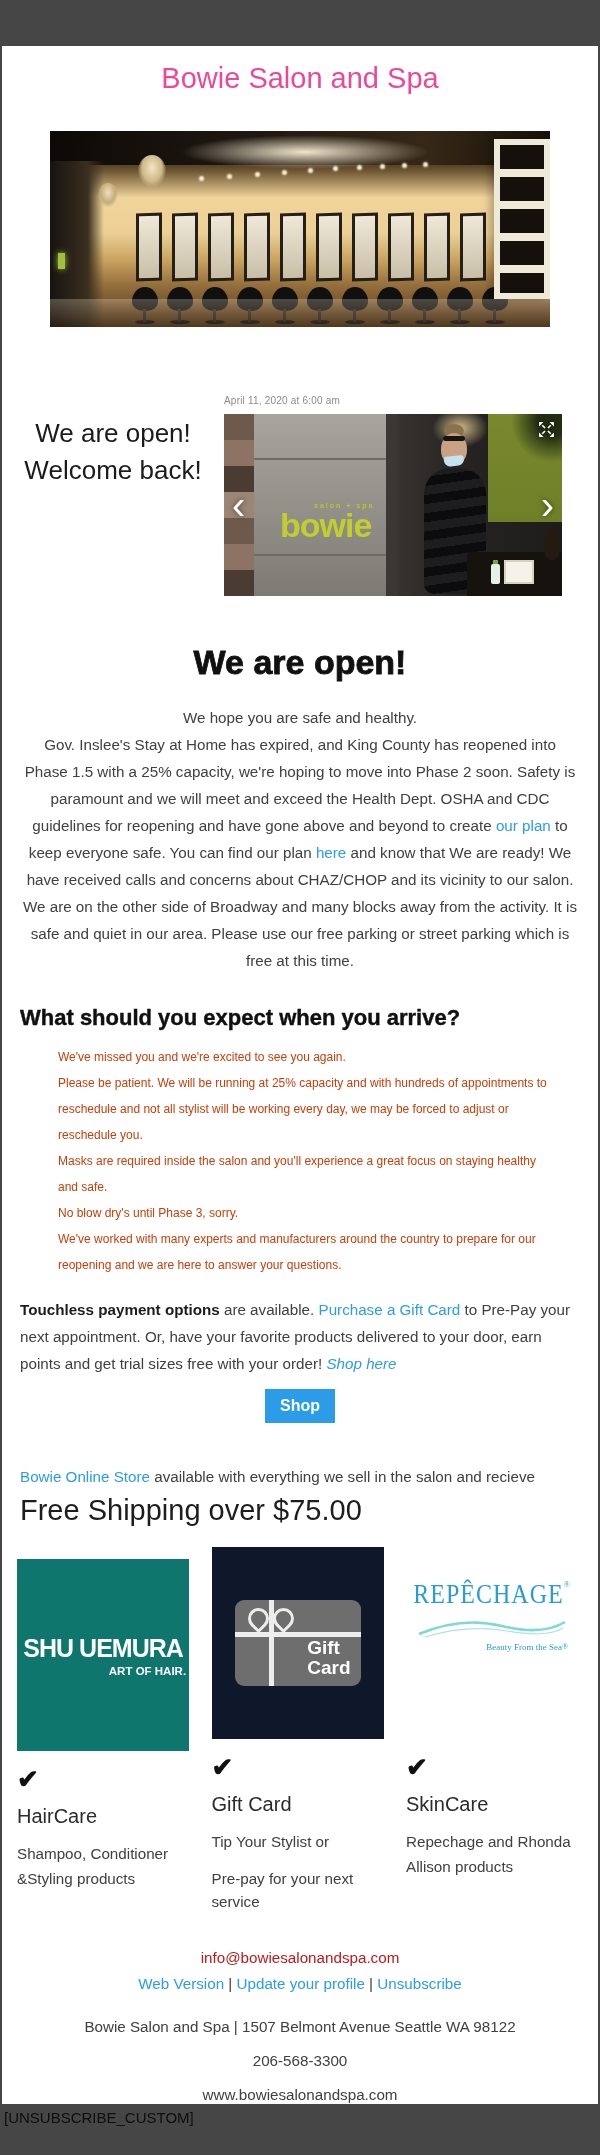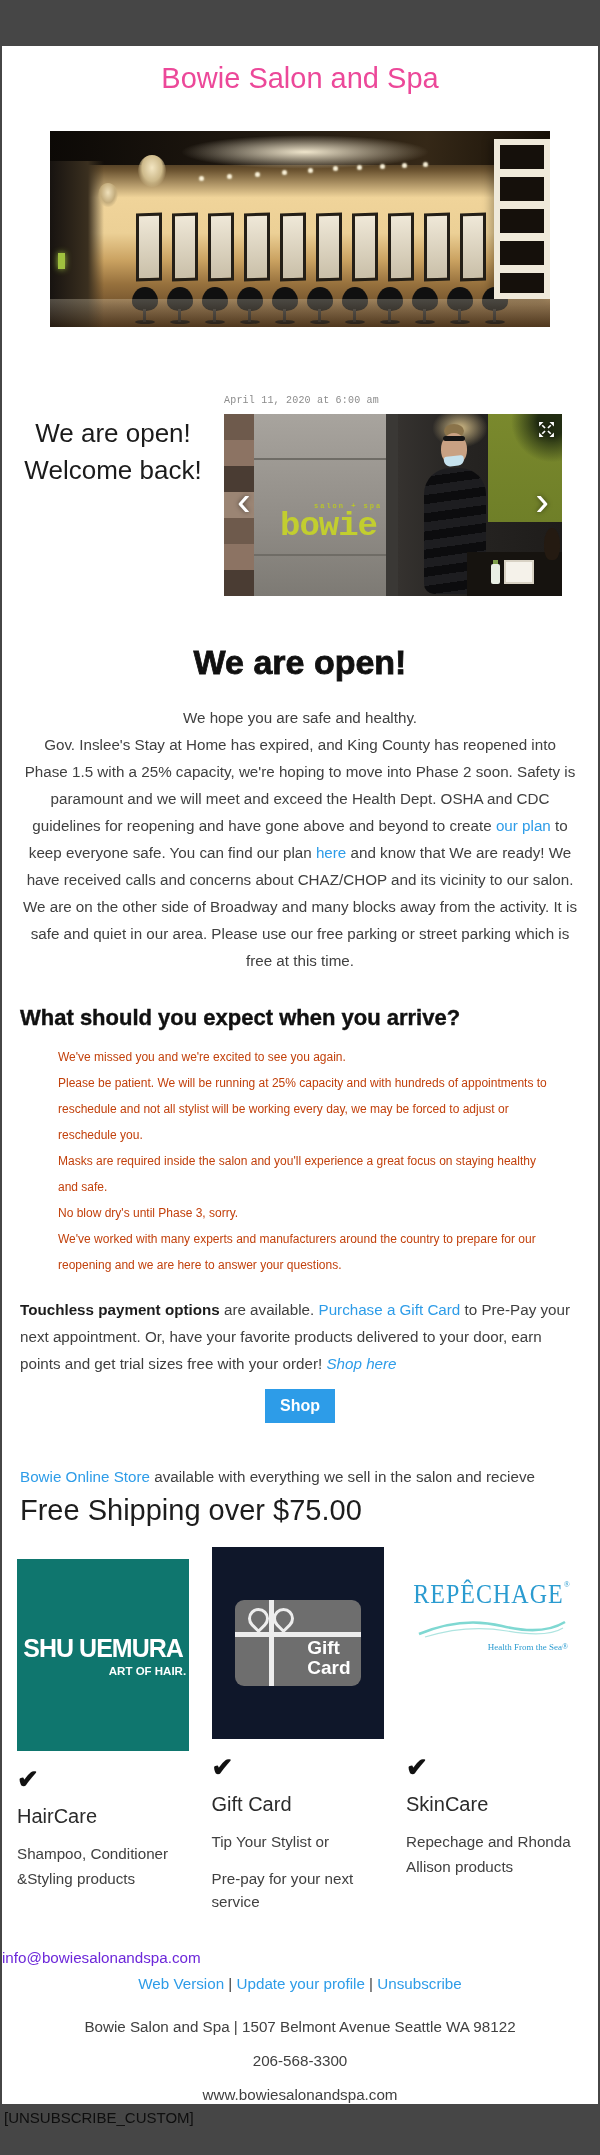--- a/index.html
+++ b/index.html
@@ -50,21 +50,21 @@
   .shelf{position:absolute;right:0;top:8px;bottom:28px;width:56px;background:#efe9da;box-shadow:-4px 0 8px rgba(0,0,0,.25);}
   .shelf-inner{margin:6px;height:calc(100% - 12px);
     background:repeating-linear-gradient(180deg,#15100b 0 24px,#efe9da 24px 32px),
     repeating-linear-gradient(90deg,rgba(190,60,60,.35) 0 3px,rgba(240,240,240,.2) 3px 6px,rgba(60,70,160,.25) 6px 9px);}
   .floor-sheen{position:absolute;left:0;right:0;bottom:0;height:28px;
     background:linear-gradient(180deg,rgba(255,245,220,.25),rgba(60,40,20,.4));}
   
   .carousel-row{display:flex;margin-top:58px;}
   .welcome-col{width:222px;padding-top:30px;text-align:center;}
   .welcome-line{font-size:26px;line-height:37px;color:#1b1b1b;}
-  .carousel-col{width:374px;font-family:Liberation Mono, monospace;}
+  .carousel-col{width:374px;}
   .carousel-date{font-size:10px;color:#8b8b8b;padding-top:10px;letter-spacing:.2px;}
   .carousel-frame{width:338px;height:182px;margin-top:8px;position:relative;overflow:hidden;background:#8f8b85;}
   .tile-strip{position:absolute;left:0;top:0;bottom:0;width:30px;
     background:repeating-linear-gradient(180deg,#6e5a4c 0 26px,#8c7363 26px 52px,#4a3c33 52px 78px,#9b8574 78px 104px);}
   .door{position:absolute;left:30px;top:0;bottom:0;width:132px;
     background:linear-gradient(180deg,#a8a49e,#908c86 60%,#7d7a74);border-right:10px solid #55524d;}
   .door-seam-a{position:absolute;left:0;right:0;top:44px;height:2px;background:#6f6c66;}
   .door-seam-b{position:absolute;left:0;right:0;top:140px;height:2px;background:#6f6c66;}
   .bowie-logo{position:absolute;left:26px;top:88px;text-align:left;}
   .bowie-logo-top{display:block;font-size:7px;letter-spacing:2px;color:#b8c42c;font-weight:bold;padding-left:34px;}
@@ -131,21 +131,21 @@
   .tile-rep{background:#ffffff;padding-top:34px;box-sizing:border-box;text-align:center;font-family:Liberation Serif, serif;}
   .rep-logo{color:#2b9bd0;font-size:24px;letter-spacing:1px;font-weight:400;transform:scaleY(1.15);display:inline-block;}
   .rep-reg{font-size:8px;vertical-align:top;color:#2b9bd0;}
   .rep-wave{display:block;margin:6px auto 0;}
   .rep-tagline{display:block;text-align:right;padding-right:10px;color:#2b9bd0;font-size:9px;margin-top:2px;}
   .check{font-size:26px;line-height:28px;margin-top:14px;color:#111111;font-weight:bold;}
   .prod-title{font-size:20px;line-height:26px;color:#2b2b2b;margin-top:10px;}
   .prod-desc{font-size:15.2px;line-height:25px;color:#404040;margin:12px 0 0;}
   .prod-desc.second{margin-top:13px;line-height:23px;width:150px;}
   
-  .footer-email{text-align:left;margin-top:36px;font-size:15.2px;color:#6d28d9;}
+  .footer-email{text-align:center;margin-top:36px;font-size:15.2px;color:#b91c1c;}
   .footer-links{text-align:center;margin-top:9px;font-size:15.2px;color:#404040;}
   .footer-address{text-align:center;margin-top:26px;font-size:15.2px;color:#404040;}
   .footer-phone{text-align:center;margin-top:17px;font-size:15.2px;color:#404040;}
   .footer-site{text-align:center;margin-top:17px;font-size:15.2px;color:#404040;}
   .unsub-token{color:#0e0e0e;font-size:15px;padding:5px 0 0 4px;}
 </style>
 </head>
 <body>
 
 <div class="card">
@@ -299,21 +299,21 @@
       <p class="prod-desc second">Pre-pay for your next service</p>
     </div>
 
     <div class="product-col">
       <div class="tile tile-rep">
         <span class="rep-logo"><span>REPÊCHAGE</span><span class="rep-reg">®</span></span>
         <svg class="rep-wave" width="150" height="26" viewBox="0 0 150 26">
           <path d="M2 20 Q 45 2 85 12 T 148 8" fill="none" stroke="#7fd8d2" stroke-width="2.6"></path>
           <path d="M8 23 Q 50 10 90 17 T 146 14" fill="none" stroke="#aee4e0" stroke-width="1.2"></path>
         </svg>
-        <span class="rep-tagline"><span>Health From the Sea</span><span class="rep-reg">®</span></span>
+        <span class="rep-tagline"><span>Beauty From the Sea</span><span class="rep-reg">®</span></span>
       </div>
       <div class="check">✔</div>
       <div class="prod-title">SkinCare</div>
       <p class="prod-desc"><span>Repechage and Rhonda</span><br><span>Allison products</span></p>
     </div>
 
   </div>
 
   <div class="footer-email">info@bowiesalonandspa.com</div>
   <div class="footer-links">

